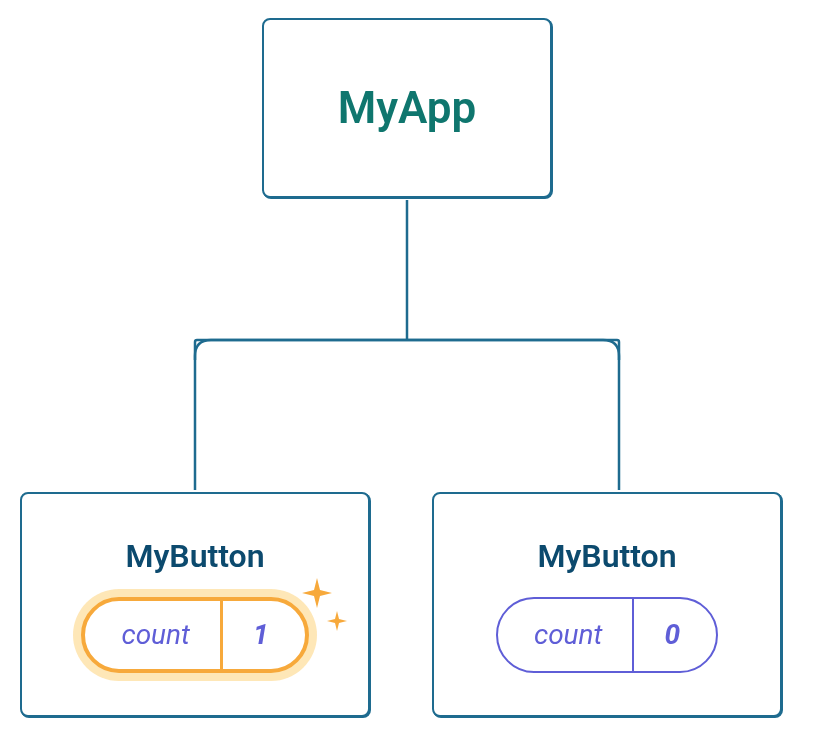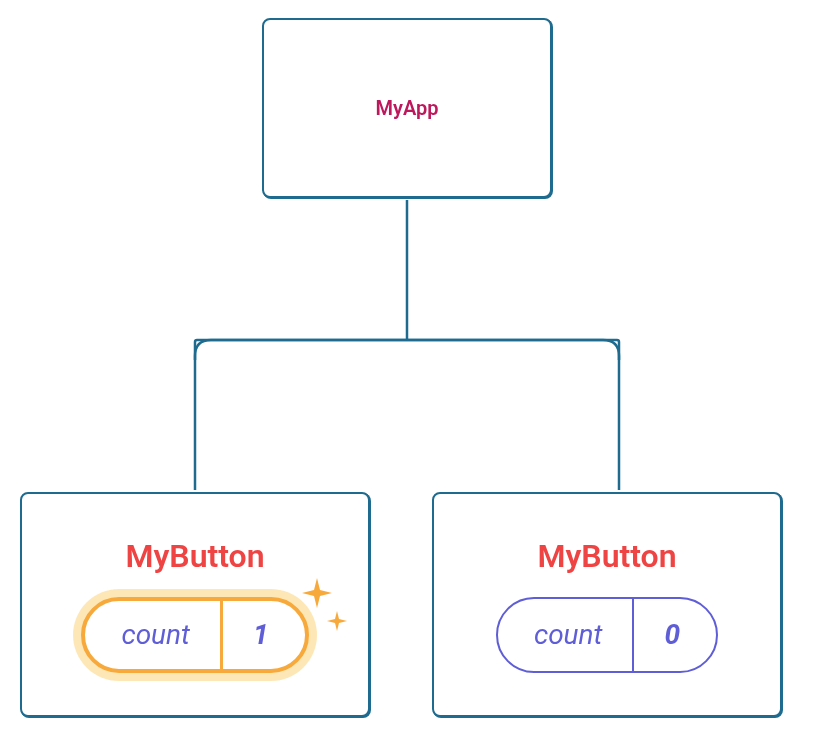--- a/index.html
+++ b/index.html
@@ -33,23 +33,23 @@
       background: #ffffff;
       border: 2px solid #1e6b8f;
       border-radius: 8px;
       display: flex;
       align-items: center;
       justify-content: center;
       box-shadow: 1px 1px 0 0 #1e6b8f;
     }
 
     .root-label {
-      font-size: 20px;
+      font-size: 44px;
       font-weight: 600;
-      color: #be185d;
+      color: #0f766e;
     }
 
     
     .connector-svg {
       position: absolute;
       left: 0;
       top: 0;
       width: 814px;
       height: 734px;
       pointer-events: none;
@@ -77,21 +77,21 @@
     }
 
     .child-right {
       left: 432px;
       top: 492px;
     }
 
     .child-label {
       font-size: 32px;
       font-weight: 600;
-      color: #ef4444;
+      color: #0c4a6e;
     }
 
     
     .pill-wrapper {
       position: relative;
       display: flex;
       align-items: center;
       justify-content: center;
     }
 

